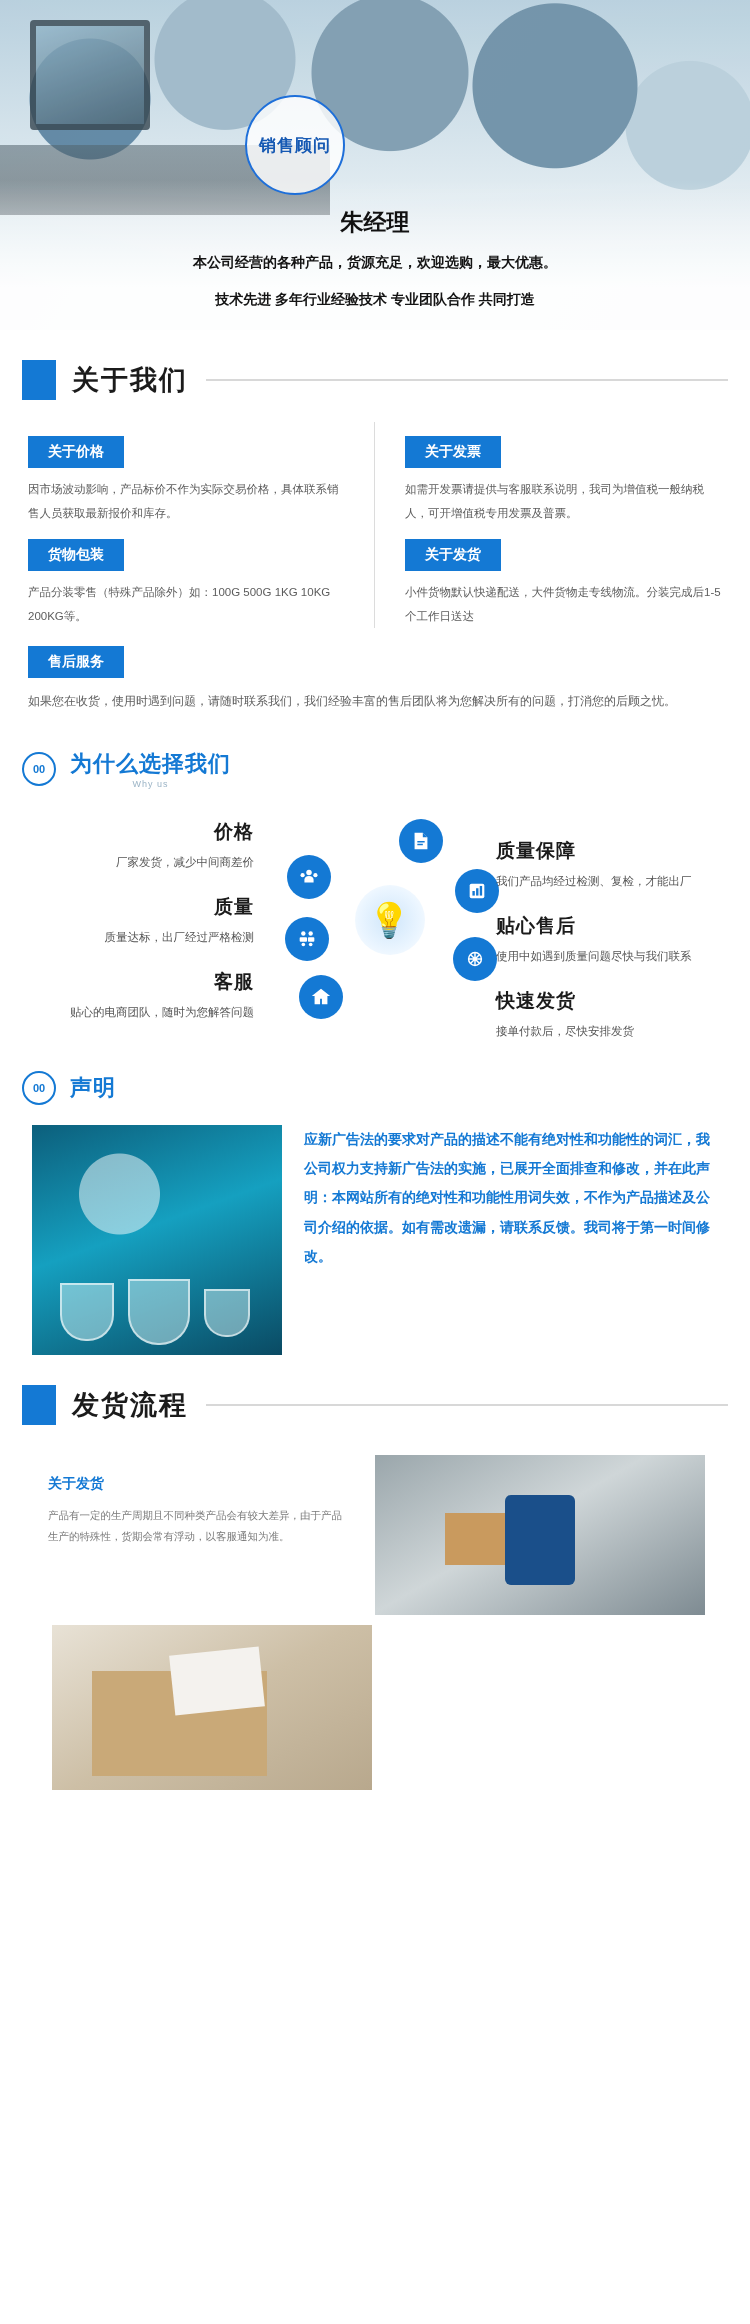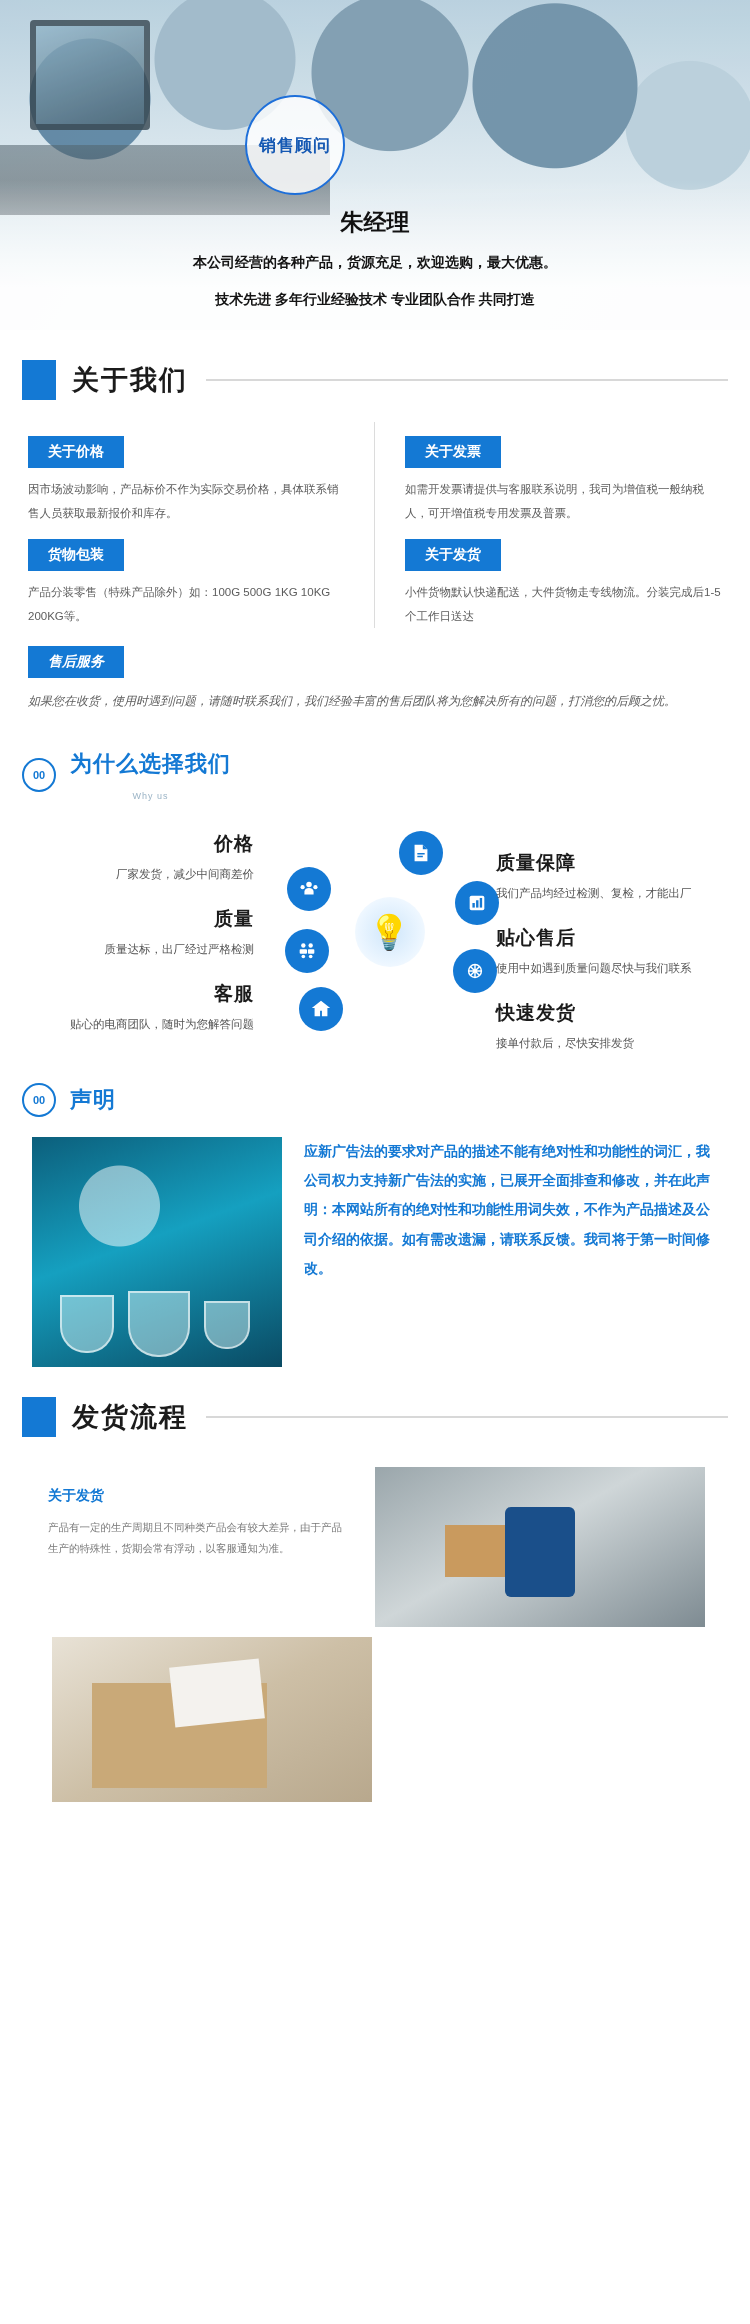--- a/index.html
+++ b/index.html
@@ -69,21 +69,21 @@
 
   .head-round { display: flex; align-items: center; margin-top: 34px; text-align: center; }
   .round-ico {
     width: 34px; height: 34px; border-radius: 50%;
     border: 2px solid #1479d4; color: #1479d4;
     font-size: 11px; font-weight: bold;
     display: flex; align-items: center; justify-content: center;
     margin-right: 14px; flex: none;
   }
   .head-round .cn { font-size: 22px; font-weight: bold; color: #1479d4; letter-spacing: 1px; }
-  .head-round .en { font-size: 9px; color: #9bb4c6; display: block; letter-spacing: 1px; margin-top: 12px; }
+  .head-round .en { font-size: 9px; color: #9bb4c6; display: block; letter-spacing: 1px; }
 
   
   .about { display: flex; margin-top: 22px; padding: 0 28px 4px; }
   .about-col { width: 50%; }
   .about-col.left { padding-right: 26px; border-right: 1px solid #dcdcdc; }
   .about-col.right { padding-left: 30px; }
   .tag {
     display: inline-block; background: #1479d4; color: #fff;
     font-size: 14px; font-weight: bold; padding: 7px 20px; margin: 14px 0 10px;
   }
@@ -199,21 +199,21 @@
         <div class="about-p">如需开发票请提供与客服联系说明，我司为增值税一般纳税人，可开增值税专用发票及普票。</div>
       </div>
       <div>
         <div class="tag">关于发货</div>
         <div class="about-p">小件货物默认快递配送，大件货物走专线物流。分装完成后1-5个工作日送达</div>
       </div>
     </div>
   </div>
 
   <div class="sec">
-    <div style="padding:0 6px;font-style:italic;">
+    <div style="padding:0 6px;">
       <div class="tag">售后服务</div>
       <div class="about-p" style="font-size:12px;line-height:2.2;">如果您在收货，使用时遇到问题，请随时联系我们，我们经验丰富的售后团队将为您解决所有的问题，打消您的后顾之忧。</div>
     </div>
   </div>
 
   <div class="sec">
     <div class="head-round">
       <div class="round-ico">00</div>
       <div>
         <span class="cn">为什么选择我们</span>

